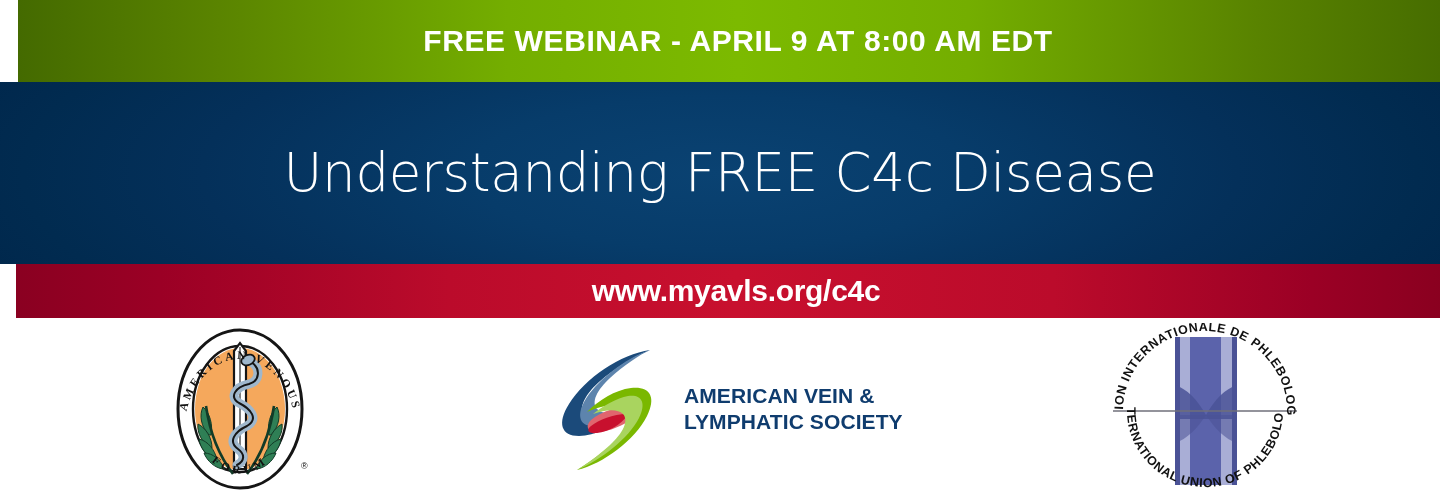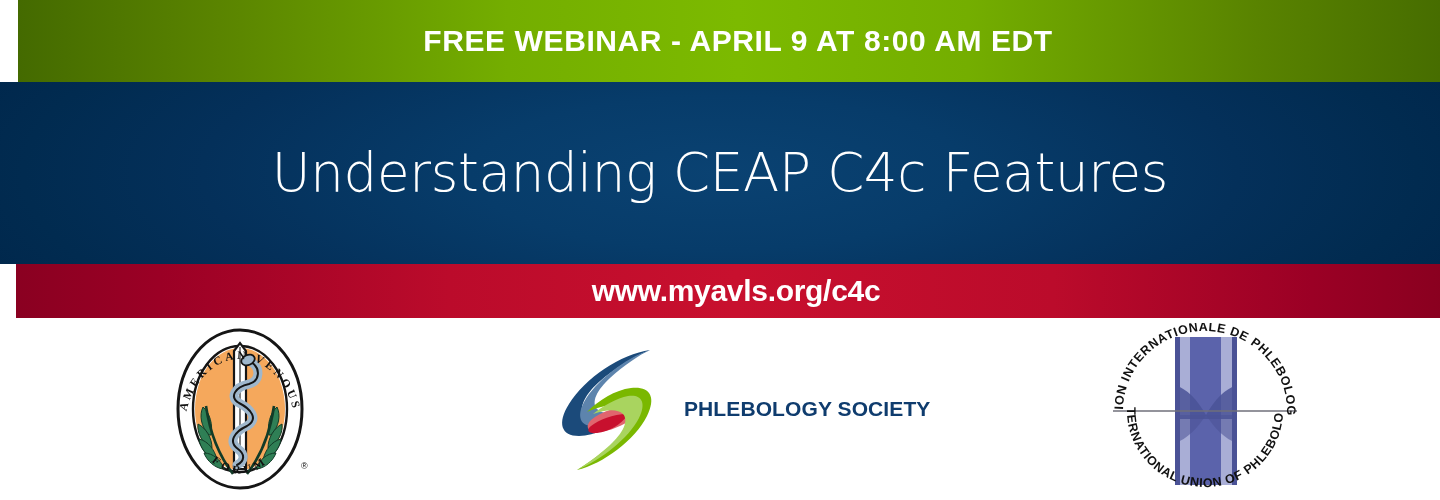--- a/index.html
+++ b/index.html
@@ -138,21 +138,21 @@
 </head>
 <body>
 
 <div class="banner">
 
   <div class="green-bar">
     <div class="green-bar-text">FREE WEBINAR - APRIL 9 AT 8:00 AM EDT</div>
   </div>
 
   <div class="blue-block">
-    <div class="title-line">Understanding CEAP C4c Features</div>
+    <div class="title-line">Understanding FREE C4c Disease</div>
   </div>
 
   <div class="red-bar">
     <div class="red-bar-text">www.myavls.org/c4c</div>
   </div>
 
   <div class="logo-strip">
 
     <div class="logo logo-avf">
       <svg width="150" height="165" viewBox="0 0 150 165">
@@ -216,21 +216,22 @@
           <path d="M86,62 C70,60 48,66 36,76 C30,82 32,88 42,88 C56,88 76,78 86,68 Z" fill="#e0656e"></path>
           <path d="M72,70 C58,70 44,76 36,82 C31,86 33,90 42,89 C54,88 66,80 72,72 Z" fill="#c8102e"></path>
 
           <path d="M22,126 C48,120 80,96 92,72 C102,52 94,42 76,44 C60,46 44,56 32,68
                    C46,62 62,58 71,64 C80,70 76,84 60,98 C46,110 32,120 22,126 Z" fill="#7ab800"></path>
 
           <path d="M22,126 C46,116 74,94 84,74 C92,58 86,50 73,52 C62,54 48,62 38,70
                    C50,66 62,64 68,70 C74,77 68,89 55,101 C43,112 30,121 22,126 Z" fill="#a9d45f"></path>
         </svg>
         <div class="avls-words">
-          <div>PHLEBOLOGY SOCIETY</div>
+          <div>AMERICAN VEIN &amp;</div>
+          <div>LYMPHATIC SOCIETY</div>
         </div>
       </div>
     </div>
 
     <div class="logo logo-uip">
       <svg width="200" height="172" viewBox="0 0 200 172">
         <defs>
           <path id="uipTopArc" d="M 18,88 A 82,80 0 0 1 182,88" fill="none"></path>
           <path id="uipBotArc" d="M 22,88 A 78,76 0 0 0 178,88" fill="none"></path>
         </defs>

